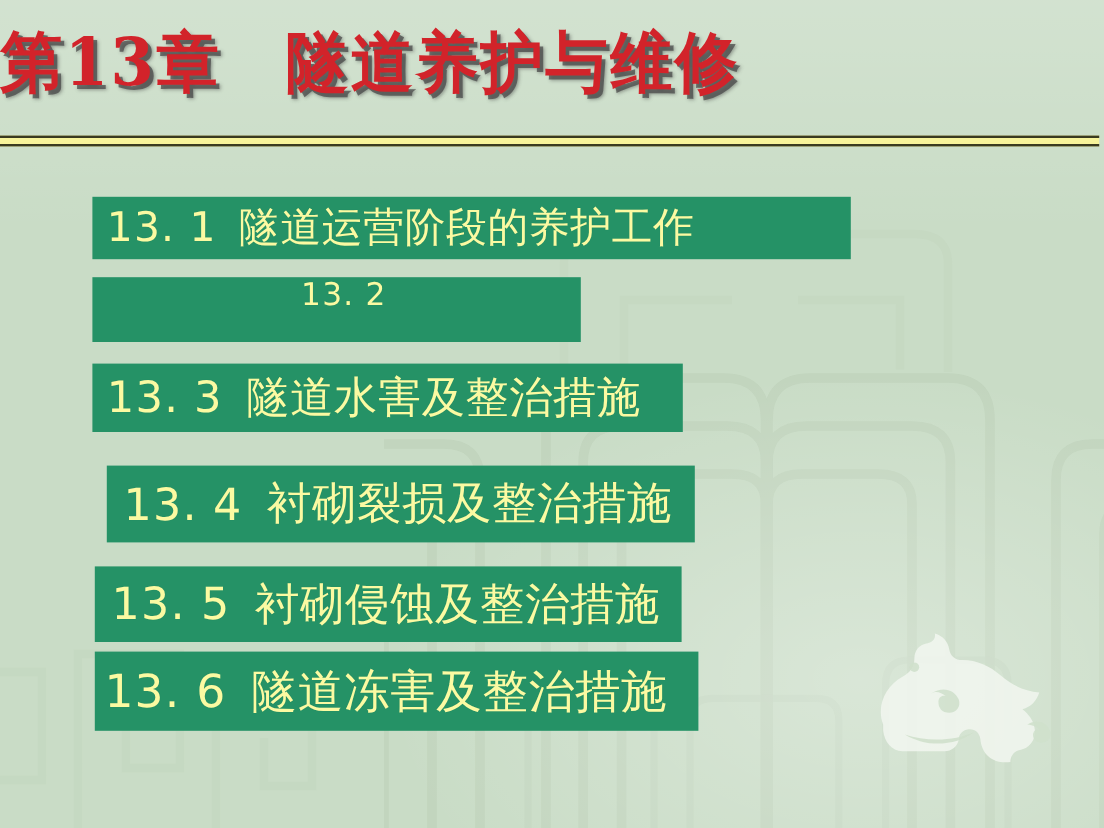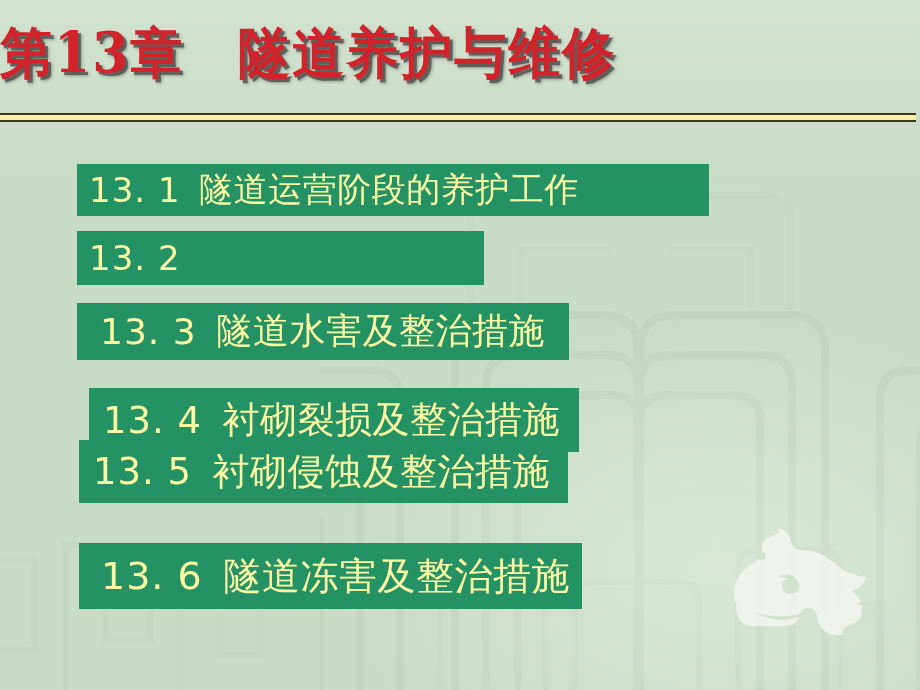--- a/index.html
+++ b/index.html
@@ -119,25 +119,25 @@
   }
   .agenda-item .num {
     letter-spacing: 1px;
   }
   .agenda-item .gap {
     display: inline-block;
     width: .55em;
   }
 
   .it1 { left: 77px;  top: 4px;   width: 632px; height: 52px;  font-size: 34px; padding-left: 12px; }
-  .it2 { left: 77px;  top: 71px;  width: 407px; height: 54px;  font-size: 34px; padding-left: 12px; }
-  .it3 { left: 77px;  top: 143px; width: 492px; height: 57px;  font-size: 36px; padding-left: 23px; }
+  .it2 { left: 77px;  top: 71px;  width: 407px; height: 54px;  font-size: 26px; padding-left: 12px; flex-direction: column; }
+  .it3 { left: 77px;  top: 143px; width: 492px; height: 57px;  font-size: 36px; padding-left: 12px; }
   .it4 { left: 79px;  top: 228px; width: 490px; height: 64px;  font-size: 37px; padding-left: 14px; margin-left: 10px; }
-  .it5 { left: 79px;  top: 280px; width: 489px; height: 63px;  font-size: 37px; padding-left: 14px; }
-  .it6 { left: 79px;  top: 383px; width: 503px; height: 66px;  font-size: 38px; padding-left: 22px; }
+  .it5 { left: 79px;  top: 312px; width: 489px; height: 63px;  font-size: 37px; padding-left: 14px; }
+  .it6 { left: 79px;  top: 383px; width: 503px; height: 66px;  font-size: 38px; padding-left: 8px; }
 </style>
 </head>
 <body>
 
 <div id="slide">
 
   <div class="bg-watermark">
 
     <svg class="meander-left" viewBox="0 0 520 420" preserveAspectRatio="none">
       <g fill="none" stroke="#b4c9b0" stroke-width="7" opacity=".7">

